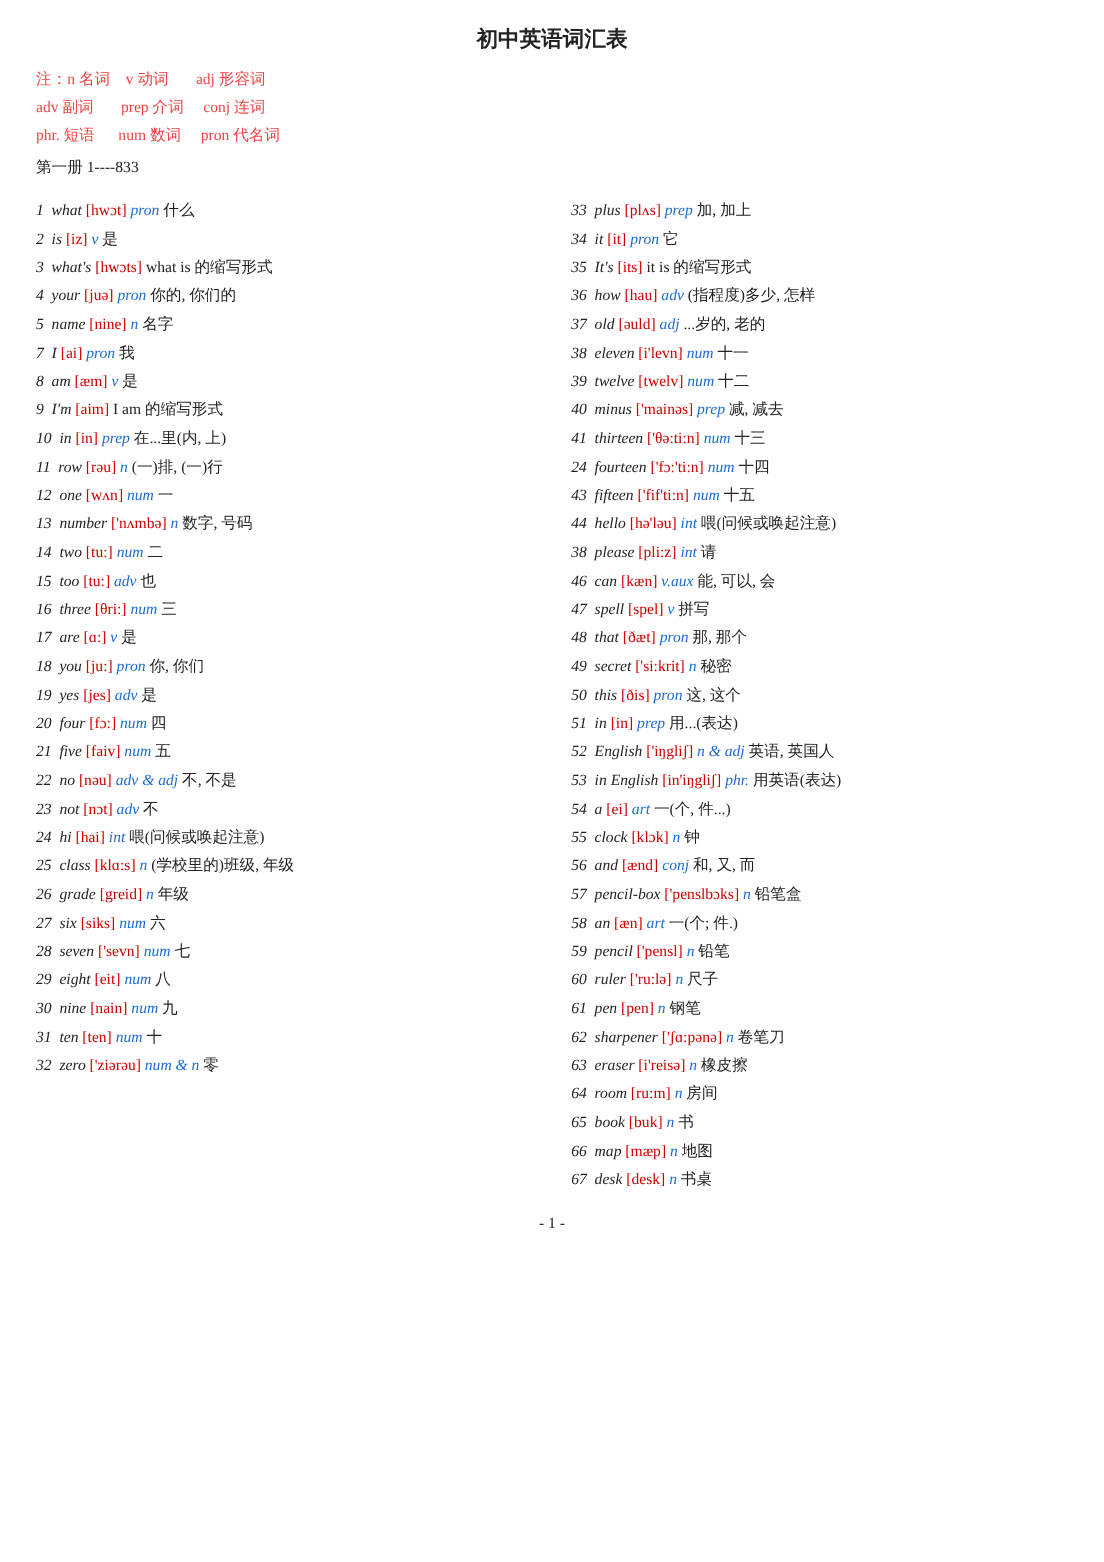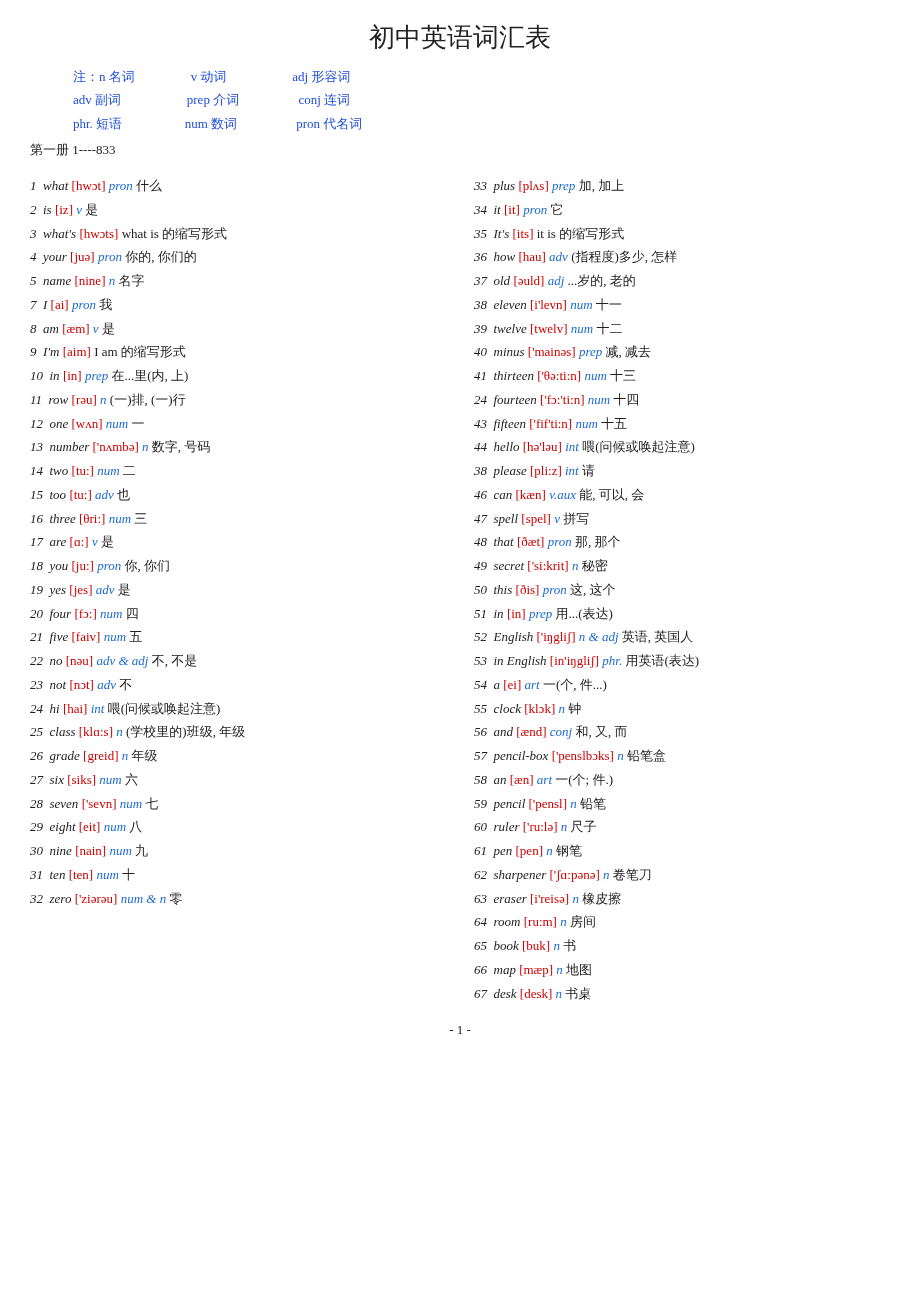--- a/index.html
+++ b/index.html
@@ -7,45 +7,46 @@
       background: #fff;
       font-family: "SimSun", "宋体", serif;
       font-size: 14px;
       color: #222;
       width: 920px;
       min-height: 1302px;
       padding: 20px 30px 30px 30px;
     }
     h1 {
       text-align: center;
-      font-size: 26px;
-      font-weight: normal;
+      font-size: 18px;
+      font-weight: bold;
       margin-bottom: 10px;
       color: #222;
     }
     .legend {
       font-size: 13px;
       line-height: 1.8;
       margin-bottom: 6px;
     }
-    .legend .blue { color: #1d4ed8; margin-left: 43px; }
+    .legend .blue { color: #ef4444; }
     .section-title {
       font-size: 13px;
       margin-bottom: 16px;
     }
     .content {
       display: flex;
-      gap: 14px;
+      gap: 4px;
     }
     .col-left {
       flex: 0 0 430px;
       max-width: 430px;
     }
     .col-right {
       flex: 1;
+      margin-left: 12px;
     }
     .entry {
       font-size: 13px;
       line-height: 1.75;
       margin-bottom: 1px;
     }
     .entry .num {
       color: #222;
       font-style: italic;
     }

